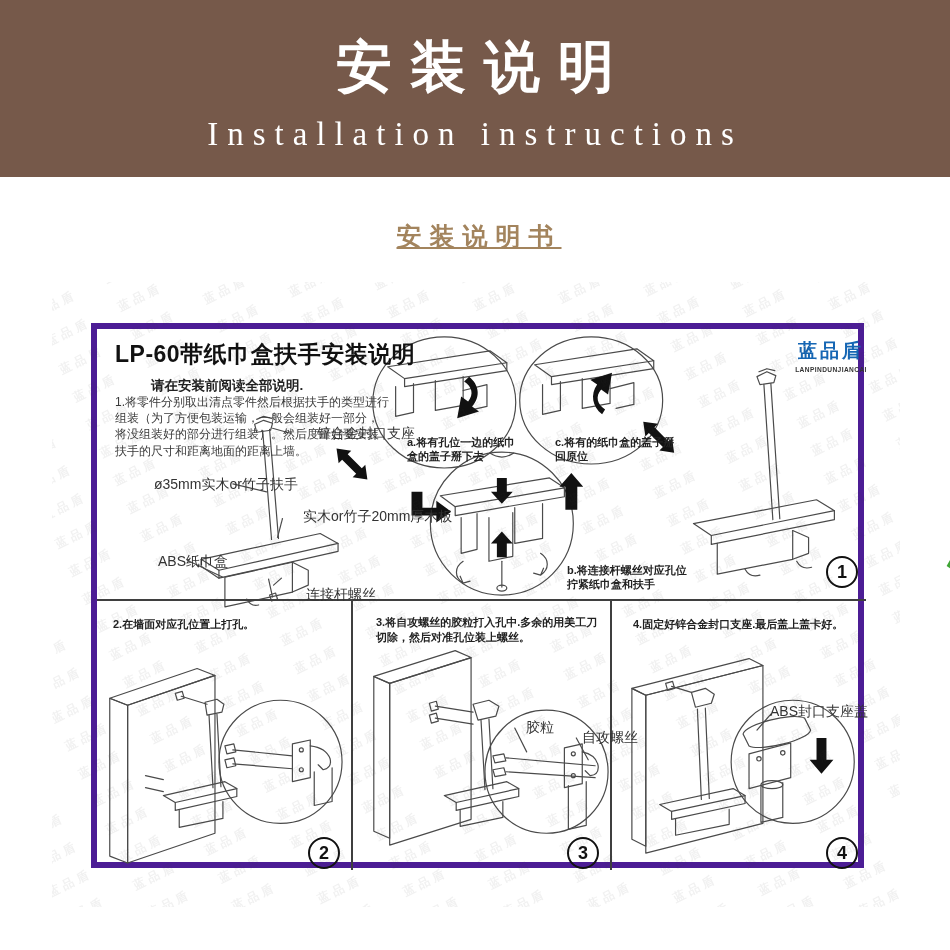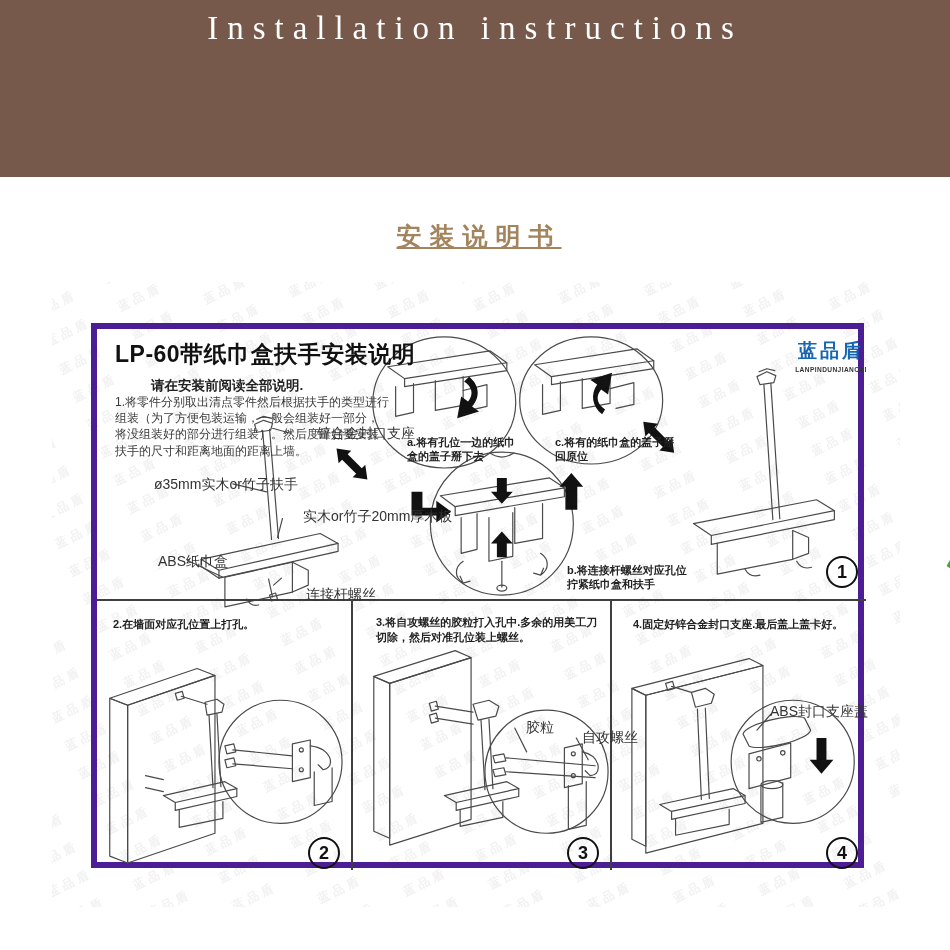--- a/index.html
+++ b/index.html
@@ -49,20 +49,21 @@
   .logo{left:694px;top:8px;width:80px;text-align:center;}
   .logo-name{font-size:19px;font-weight:800;letter-spacing:3px;color:#1566b4;margin-top:1px;}
   .logo-sub{font-size:6.6px;font-weight:700;letter-spacing:0.4px;color:#333;margin-top:2px;}
 </style>
 </head>
 <body>
 
 <div class="page">
 
   <header class="banner" style="background: rgb(118, 89, 74);">
+    <h1 class="banner-title">安装说明</h1>
     <div class="banner-sub">Installation instructions</div>
   </header>
 
   <div class="page-heading" style="color: rgb(163, 132, 93); text-decoration: underline;">安装说明书</div>
 
   <div class="wm-clip">
     <div class="wm-text">蓝品盾　　蓝品盾　　蓝品盾　　蓝品盾　　蓝品盾　　蓝品盾　　蓝品盾　　蓝品盾　　蓝品盾　　蓝品盾　　蓝品盾　　蓝品盾　　蓝品盾　　蓝品盾　　蓝品盾　　蓝品盾　　蓝品盾　　蓝品盾　　蓝品盾　　蓝品盾　　蓝品盾　　蓝品盾　　蓝品盾　　蓝品盾　　蓝品盾　　蓝品盾　　蓝品盾　　蓝品盾　　蓝品盾　　蓝品盾　　蓝品盾　　蓝品盾　　蓝品盾　　蓝品盾　　蓝品盾　　蓝品盾　　蓝品盾　　蓝品盾　　蓝品盾　　蓝品盾　　蓝品盾　　蓝品盾　　蓝品盾　　蓝品盾　　蓝品盾　　蓝品盾　　蓝品盾　　蓝品盾　　蓝品盾　　蓝品盾　　蓝品盾　　蓝品盾　　蓝品盾　　蓝品盾　　蓝品盾　　蓝品盾　　蓝品盾　　蓝品盾　　蓝品盾　　蓝品盾　　蓝品盾　　蓝品盾　　蓝品盾　　蓝品盾　　蓝品盾　　蓝品盾　　蓝品盾　　蓝品盾　　蓝品盾　　蓝品盾　　蓝品盾　　蓝品盾　　蓝品盾　　蓝品盾　　蓝品盾　　蓝品盾　　蓝品盾　　蓝品盾　　蓝品盾　　蓝品盾　　蓝品盾　　蓝品盾　　蓝品盾　　蓝品盾　　蓝品盾　　蓝品盾　　蓝品盾　　蓝品盾　　蓝品盾　　蓝品盾　　蓝品盾　　蓝品盾　　蓝品盾　　蓝品盾　　蓝品盾　　蓝品盾　　蓝品盾　　蓝品盾　　蓝品盾　　蓝品盾　　蓝品盾　　蓝品盾　　蓝品盾　　蓝品盾　　蓝品盾　　蓝品盾　　蓝品盾　　蓝品盾　　蓝品盾　　蓝品盾　　蓝品盾　　蓝品盾　　蓝品盾　　蓝品盾　　蓝品盾　　蓝品盾　　蓝品盾　　蓝品盾　　蓝品盾　　蓝品盾　　蓝品盾　　蓝品盾　　蓝品盾　　蓝品盾　　蓝品盾　　蓝品盾　　蓝品盾　　蓝品盾　　蓝品盾　　蓝品盾　　蓝品盾　　蓝品盾　　蓝品盾　　蓝品盾　　蓝品盾　　蓝品盾　　蓝品盾　　蓝品盾　　蓝品盾　　蓝品盾　　蓝品盾　　蓝品盾　　蓝品盾　　蓝品盾　　蓝品盾　　蓝品盾　　蓝品盾　　蓝品盾　　蓝品盾　　蓝品盾　　蓝品盾　　蓝品盾　　蓝品盾　　蓝品盾　　蓝品盾　　蓝品盾　　蓝品盾　　蓝品盾　　蓝品盾　　蓝品盾　　蓝品盾　　蓝品盾　　蓝品盾　　蓝品盾　　蓝品盾　　蓝品盾　　蓝品盾　　蓝品盾　　蓝品盾　　蓝品盾　　蓝品盾　　蓝品盾　　蓝品盾　　蓝品盾　　蓝品盾　　蓝品盾　　蓝品盾　　蓝品盾　　蓝品盾　　蓝品盾　　蓝品盾　　蓝品盾　　蓝品盾　　蓝品盾　　蓝品盾　　蓝品盾　　蓝品盾　　蓝品盾　　蓝品盾　　蓝品盾　　蓝品盾　　蓝品盾　　蓝品盾　　蓝品盾　　蓝品盾　　蓝品盾　　蓝品盾　　蓝品盾　　蓝品盾　　蓝品盾　　蓝品盾　　蓝品盾　　蓝品盾　　蓝品盾　　蓝品盾　　蓝品盾　　蓝品盾　　蓝品盾　　蓝品盾　　蓝品盾　　蓝品盾　　蓝品盾　　蓝品盾　　蓝品盾　　蓝品盾　　蓝品盾　　蓝品盾　　蓝品盾　　蓝品盾　　蓝品盾　　蓝品盾　　蓝品盾　　蓝品盾　　蓝品盾　　蓝品盾　　蓝品盾　　蓝品盾　　蓝品盾　　蓝品盾　　蓝品盾　　蓝品盾　　蓝品盾　　蓝品盾　　蓝品盾　　蓝品盾　　蓝品盾　　蓝品盾　　蓝品盾　　蓝品盾　　蓝品盾　　蓝品盾　　蓝品盾　　蓝品盾　　蓝品盾　　蓝品盾　　蓝品盾　　蓝品盾　　蓝品盾　　蓝品盾　　蓝品盾　　蓝品盾　　蓝品盾　　蓝品盾　　蓝品盾　　蓝品盾　　蓝品盾　　蓝品盾　　蓝品盾　　蓝品盾　　蓝品盾　　蓝品盾　　蓝品盾　　蓝品盾　　蓝品盾　　蓝品盾　　蓝品盾　　蓝品盾　　蓝品盾　　蓝品盾　　蓝品盾　　蓝品盾　　蓝品盾　　蓝品盾　　蓝品盾　　蓝品盾　　蓝品盾　　蓝品盾　　蓝品盾　　蓝品盾　　蓝品盾　　蓝品盾　　蓝品盾　　蓝品盾　　蓝品盾　　蓝品盾　　蓝品盾　　蓝品盾　　蓝品盾　　蓝品盾　　蓝品盾　　蓝品盾　　蓝品盾　　蓝品盾　　蓝品盾　　蓝品盾　　蓝品盾　　蓝品盾　　蓝品盾　　蓝品盾　　蓝品盾　　蓝品盾　　蓝品盾　　蓝品盾　　蓝品盾　　蓝品盾　　蓝品盾　　蓝品盾　　蓝品盾　　蓝品盾　　蓝品盾　　蓝品盾　　蓝品盾　　蓝品盾　　蓝品盾　　蓝品盾　　蓝品盾　　蓝品盾　　蓝品盾　　蓝品盾　　蓝品盾　　蓝品盾　　蓝品盾　　蓝品盾　　蓝品盾　　蓝品盾　　蓝品盾　　蓝品盾　　蓝品盾　　蓝品盾　　蓝品盾　　蓝品盾　　蓝品盾　　蓝品盾　　蓝品盾　　蓝品盾　　蓝品盾　　蓝品盾　　蓝品盾　　蓝品盾　　蓝品盾　　蓝品盾　　蓝品盾　　蓝品盾　　蓝品盾　　蓝品盾　　蓝品盾　　蓝品盾　　蓝品盾　　蓝品盾　　蓝品盾　　蓝品盾　　蓝品盾　　蓝品盾　　蓝品盾　　蓝品盾　　蓝品盾　　蓝品盾　　蓝品盾　　蓝品盾　　蓝品盾　　蓝品盾　　蓝品盾　　蓝品盾　　蓝品盾　　蓝品盾　　蓝品盾　　蓝品盾　　蓝品盾　　蓝品盾　　蓝品盾　　蓝品盾　　蓝品盾　　蓝品盾　　蓝品盾　　蓝品盾　　蓝品盾　　蓝品盾　　蓝品盾　　蓝品盾　　蓝品盾　　蓝品盾　　蓝品盾　　蓝品盾　　蓝品盾　　蓝品盾　　蓝品盾　　蓝品盾　　蓝品盾　　蓝品盾　　蓝品盾　　蓝品盾　　蓝品盾　　蓝品盾　　蓝品盾　　蓝品盾　　蓝品盾　　蓝品盾　　蓝品盾　　蓝品盾　　蓝品盾　　蓝品盾　　蓝品盾　　蓝品盾　　蓝品盾　　蓝品盾　　蓝品盾　　蓝品盾　　蓝品盾　　蓝品盾　　蓝品盾　　蓝品盾　　蓝品盾　　蓝品盾　　蓝品盾　　蓝品盾　　蓝品盾　　蓝品盾　　蓝品盾　　蓝品盾　　蓝品盾　　蓝品盾　　蓝品盾　　蓝品盾　　蓝品盾　　蓝品盾　　蓝品盾　　蓝品盾　　蓝品盾　　蓝品盾　　蓝品盾　　蓝品盾　　蓝品盾　　蓝品盾　　蓝品盾　　蓝品盾　　蓝品盾　　蓝品盾　　蓝品盾　　蓝品盾　　蓝品盾　　蓝品盾　　蓝品盾　　蓝品盾　　蓝品盾　　蓝品盾　　蓝品盾　　蓝品盾　　蓝品盾　　蓝品盾　　蓝品盾　　蓝品盾　　蓝品盾　　蓝品盾　　蓝品盾　　蓝品盾　　蓝品盾　　蓝品盾　　蓝品盾　　蓝品盾　　蓝品盾　　蓝品盾　　蓝品盾　　蓝品盾　　蓝品盾　　蓝品盾　　蓝品盾　　蓝品盾　　蓝品盾　　蓝品盾　　蓝品盾　　蓝品盾　　蓝品盾　　蓝品盾　　蓝品盾　　蓝品盾　　蓝品盾　　蓝品盾　　蓝品盾　　蓝品盾　　蓝品盾　　蓝品盾　　蓝品盾　　蓝品盾　　蓝品盾　　蓝品盾　　蓝品盾　　蓝品盾　　蓝品盾　　蓝品盾　　蓝品盾　　蓝品盾　　蓝品盾　　蓝品盾　　蓝品盾　　蓝品盾　　蓝品盾　　蓝品盾　　蓝品盾　　蓝品盾　　蓝品盾　　蓝品盾　　蓝品盾　　蓝品盾　　蓝品盾　　蓝品盾　　蓝品盾　　蓝品盾　　蓝品盾　　蓝品盾　　蓝品盾　　蓝品盾　　蓝品盾　　蓝品盾　　蓝品盾　　蓝品盾　　蓝品盾　　蓝品盾　　蓝品盾　　蓝品盾　　蓝品盾　　蓝品盾　　蓝品盾　　蓝品盾　　蓝品盾　　蓝品盾　　蓝品盾　　蓝品盾　　蓝品盾　　蓝品盾　　蓝品盾　　蓝品盾　　蓝品盾　　蓝品盾　　蓝品盾　　蓝品盾　　蓝品盾　　蓝品盾　　蓝品盾　　蓝品盾　　蓝品盾　　蓝品盾　　蓝品盾　　蓝品盾　　蓝品盾　　蓝品盾　　蓝品盾　　蓝品盾　　蓝品盾　　蓝品盾　　蓝品盾　　蓝品盾　　蓝品盾　　蓝品盾　　蓝品盾　　蓝品盾　　蓝品盾　　蓝品盾　　蓝品盾　　蓝品盾　　蓝品盾　　蓝品盾　　蓝品盾　　蓝品盾　　蓝品盾　　蓝品盾　　蓝品盾　　蓝品盾　　蓝品盾　　蓝品盾　　蓝品盾　　蓝品盾　　蓝品盾　　蓝品盾　　蓝品盾　　蓝品盾　　蓝品盾　　蓝品盾　　蓝品盾　　蓝品盾　　蓝品盾　　蓝品盾　　蓝品盾　　蓝品盾　　蓝品盾　　蓝品盾　　蓝品盾　　蓝品盾　　蓝品盾　　蓝品盾　　蓝品盾　　蓝品盾　　蓝品盾　　蓝品盾　　蓝品盾　　蓝品盾　　蓝品盾　　蓝品盾　　蓝品盾　　蓝品盾　　蓝品盾　　蓝品盾　　蓝品盾　　蓝品盾　　蓝品盾　　蓝品盾　　蓝品盾　　蓝品盾　　蓝品盾　　蓝品盾　　蓝品盾　　蓝品盾　　蓝品盾　　蓝品盾　　蓝品盾　　蓝品盾　　蓝品盾　　蓝品盾　　蓝品盾　　蓝品盾　　蓝品盾　　蓝品盾　　蓝品盾　　蓝品盾　　蓝品盾　　蓝品盾　　蓝品盾　　蓝品盾　　蓝品盾　　蓝品盾　　蓝品盾　　蓝品盾　　蓝品盾　　蓝品盾　　蓝品盾　　蓝品盾　　蓝品盾　　蓝品盾　　蓝品盾　　蓝品盾　　蓝品盾　　蓝品盾　　蓝品盾　　蓝品盾　　蓝品盾　　蓝品盾　　蓝品盾　　蓝品盾　　蓝品盾　　蓝品盾　　蓝品盾　　蓝品盾　　蓝品盾　　蓝品盾　　蓝品盾　　蓝品盾　　蓝品盾　　蓝品盾　　蓝品盾　　蓝品盾　　蓝品盾　　蓝品盾　　蓝品盾　　蓝品盾　　蓝品盾　　蓝品盾　　蓝品盾　　蓝品盾　　蓝品盾　　蓝品盾　　蓝品盾　　蓝品盾　　蓝品盾　　蓝品盾　　蓝品盾　　蓝品盾　　蓝品盾　　蓝品盾　　蓝品盾　　蓝品盾　　蓝品盾　　蓝品盾　　蓝品盾　　蓝品盾　　蓝品盾　　蓝品盾　　蓝品盾　　蓝品盾　　蓝品盾　　蓝品盾　　蓝品盾　　蓝品盾　　蓝品盾　　蓝品盾　　蓝品盾　　蓝品盾　　蓝品盾　　蓝品盾　　蓝品盾　　蓝品盾　　蓝品盾　　</div>
   </div>
 
   <div class="sheet">

